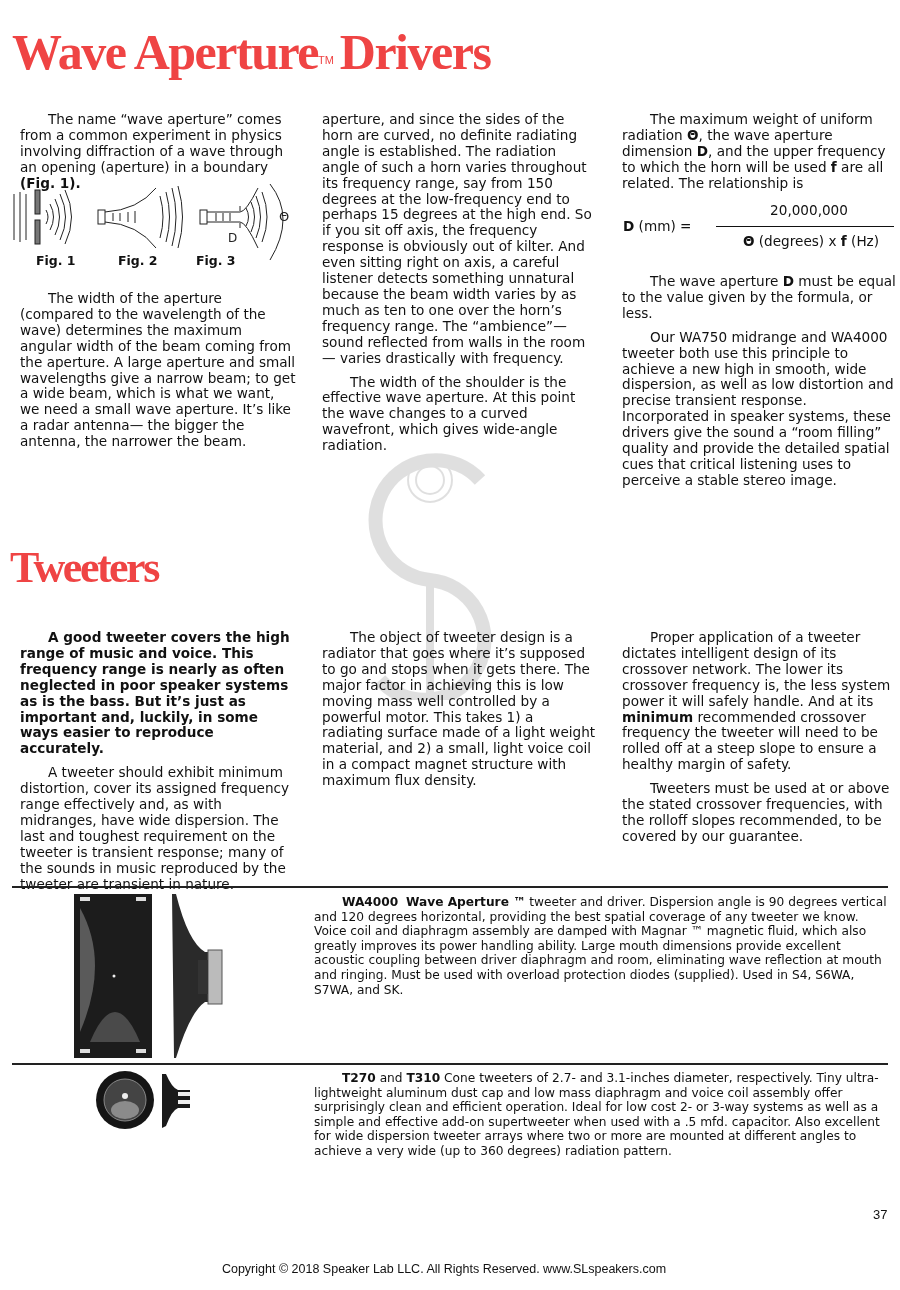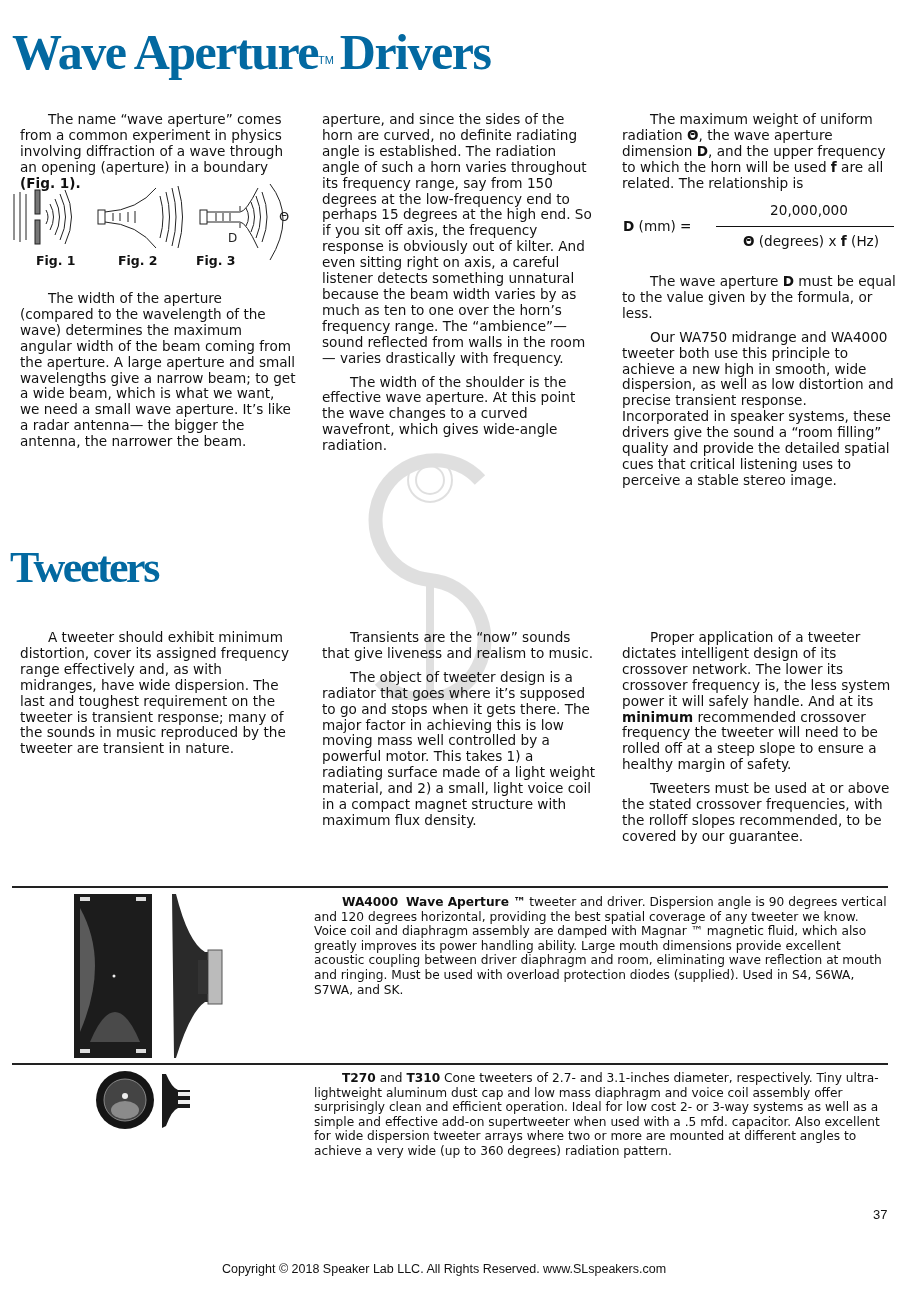--- a/index.html
+++ b/index.html
@@ -1,17 +1,17 @@
 <!DOCTYPE html>
 <html><head>
 <meta charset="utf-8">
 <style>
   html, body { margin: 0; padding: 0; background: #fff; }
   body { width: 900px; height: 1290px; position: relative; overflow: hidden; color: #111; font-family: "DejaVu Sans", sans-serif; }
-  .title { position: absolute; font-family: "Liberation Serif", serif; font-weight: bold; color: #0369a1; letter-spacing: -1.5px; margin: 0; }
+  .title { position: absolute; font-family: "Liberation Serif", serif; font-weight: bold; color: #ef4444; letter-spacing: -1.5px; margin: 0; }
   .t1 { left: 12px; top: 24px; font-size: 50px; line-height: 56px; }
   .t1 sup { font-size: 11px; vertical-align: top; position: relative; top: 8px; letter-spacing: 0; margin-right: 6px; font-family: "Liberation Sans", sans-serif; font-weight: normal; }
   .t2 { left: 10px; top: 543px; font-size: 44px; line-height: 50px; letter-spacing: -2.5px; }
   .col { position: absolute; width: 292px; font-size: 13.6px; line-height: 15.9px; }
   .col p { margin: 8px; text-indent: 28px; }
   .col p.noind { text-indent: 0; }
   .c1 { left: 12px; } .c2 { left: 314px; } .c3 { left: 614px; }
   b { font-weight: bold; }
   .figs { position: absolute; left: 8px; top: 182px; width: 295px; height: 90px; }
   .formula { position: absolute; left: 620px; top: 200px; width: 270px; height: 55px; font-size: 13.6px; }
@@ -109,25 +109,25 @@
 </div>
 
 <div class="col c3" style="top:266px;">
   <p><span>The wave aperture </span><b>D</b><span> must be equal to the value given by the formula, or less.</span></p>
   <p>Our WA750 midrange and WA4000 tweeter both use this principle to achieve a new high in smooth, wide dispersion, as well as low distortion and precise transient response. Incorporated in speaker systems, these drivers give the sound a “room filling” quality and provide the detailed spatial cues that critical listening uses to perceive a stable stereo image.</p>
 </div>
 
 <h1 class="title t2">Tweeters</h1>
 
 <div class="col c1" style="top:622px;">
+  <p><b>A good tweeter covers the high range of music and voice. This frequency range is nearly as often neglected in poor speaker systems as is the bass. But it’s just as important and, luckily, in some ways easier to reproduce accurately.</b></p>
   <p>A tweeter should exhibit minimum distortion, cover its assigned frequency range effectively and, as with midranges, have wide dispersion. The last and toughest requirement on the tweeter is transient response; many of the sounds in music reproduced by the tweeter are transient in nature.</p>
 </div>
 
 <div class="col c2" style="top:622px;">
-  <p>Transients are the “now” sounds that give liveness and realism to music.</p>
   <p>The object of tweeter design is a radiator that goes where it’s supposed to go and stops when it gets there. The major factor in achieving this is low moving mass well controlled by a powerful motor. This takes 1) a radiating surface made of a light weight material, and 2) a small, light voice coil in a compact magnet structure with maximum flux density.</p>
 </div>
 
 <div class="col c3" style="top:622px;">
   <p><span>Proper application of a tweeter dictates intelligent design of its crossover network. The lower its crossover frequency is, the less system power it will safely handle. And at its </span><b>minimum</b><span> recommended crossover frequency the tweeter will need to be rolled off at a steep slope to ensure a healthy margin of safety.</span></p>
   <p>Tweeters must be used at or above the stated crossover frequencies, with the rolloff slopes recommended, to be covered by our guarantee.</p>
 </div>
 
 <div class="rule" style="top:886px;"></div>
 <svg class="img" style="left:70px; top:892px; width:160px; height:168px;" viewBox="0 0 160 168">

